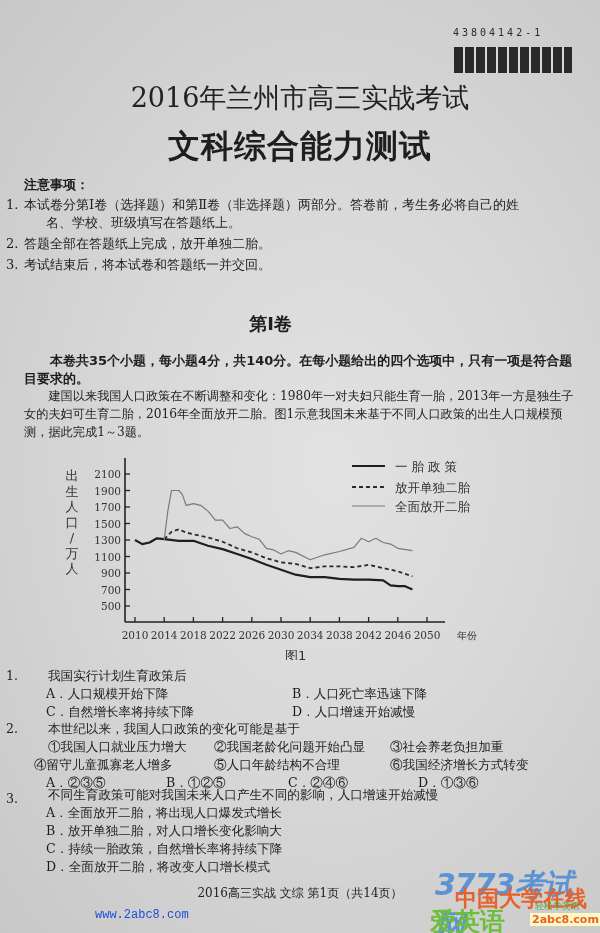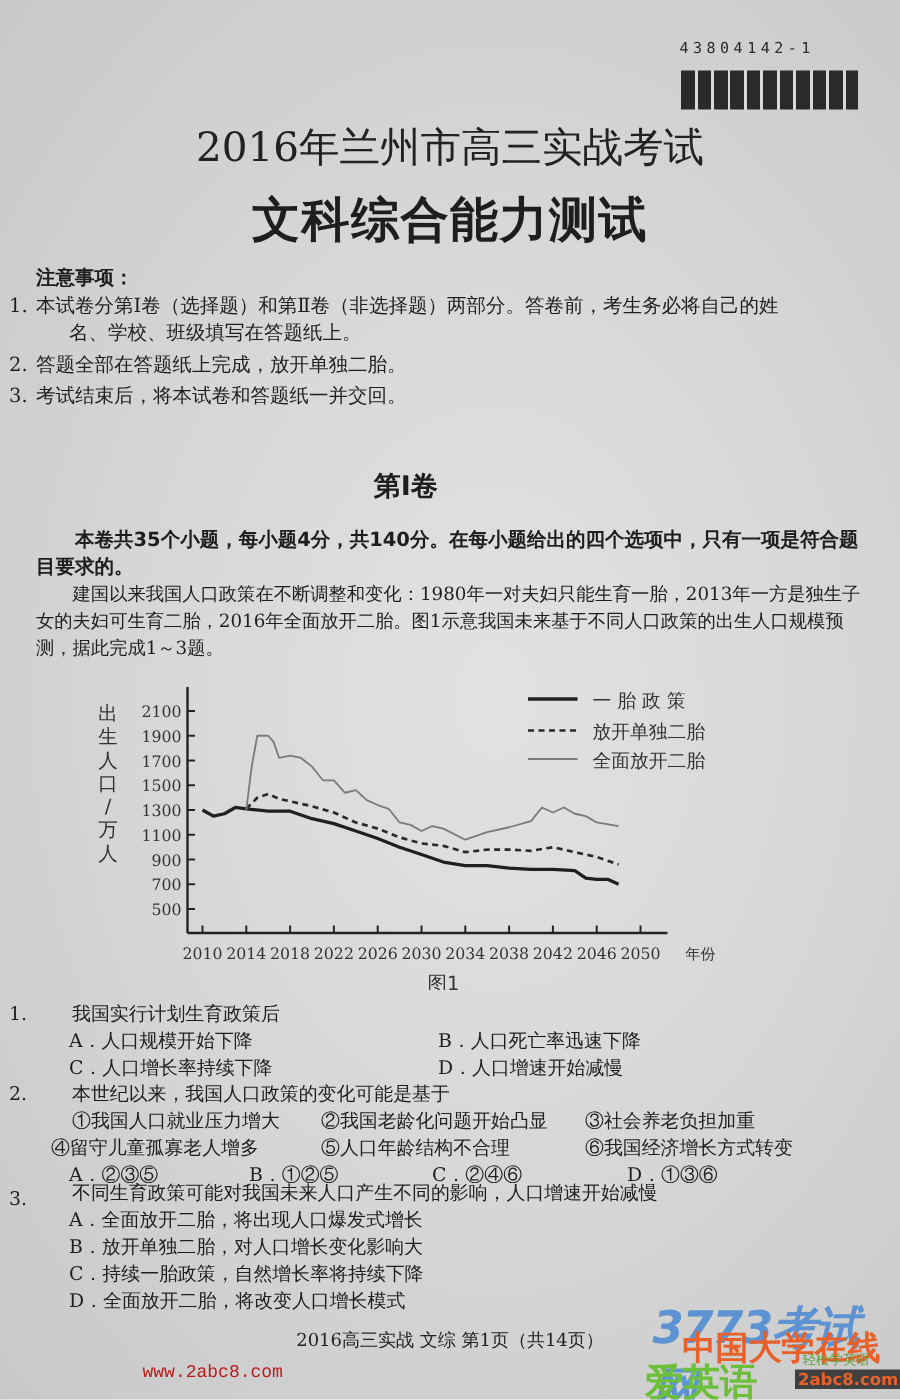--- a/index.html
+++ b/index.html
@@ -19,26 +19,26 @@
   .notice { left:0; font-size:13px; line-height:18px; }
   .notice .num { position:absolute; left:4px; width:20px; }
   .notice .txt { position:absolute; left:46px; width:530px; }
   .sec-title { top:312px; left:0; width:541px; text-align:center; font-size:18px; font-family:"DejaVu Sans", sans-serif; font-weight:bold; }
   .intro { top:352px; left:24px; width:555px; font-size:13px; line-height:18px; font-family:"DejaVu Sans", sans-serif; font-weight:bold; text-indent:2em; }
   .passage { top:387px; left:24px; width:555px; font-size:12.2px; line-height:18px; text-indent:2em; font-family:"DejaVu Serif", serif; }
   .chart { top:440px; left:50px; width:500px; height:220px; }
   .q { font-size:12.6px; line-height:17.5px; }
   .qnum { position:absolute; left:0; }
   .footer { top:885px; left:0; width:600px; text-align:center; font-size:12px; color:#222; padding-left:0; }
-  .site { top:908px; left:95px; font-size:12px; font-family:"Liberation Mono", monospace; color:#b91c1c; }
+  .site { top:908px; left:95px; font-size:12px; font-family:"Liberation Mono", monospace; color:#1d4ed8; }
   .wm1 { top:865px; left:435px; font-size:30px; font-style:italic; font-weight:bold; color:#5d93d2; font-family:"DejaVu Sans", sans-serif; letter-spacing:-1px; }
   .wm2 { top:884px; left:455px; font-size:22px; font-weight:bold; color:#e8602a; font-family:"DejaVu Sans", sans-serif; }
   .wm3 { top:905px; left:430px; font-size:25px; font-weight:bold; color:#6cbf3a; font-family:"DejaVu Sans", sans-serif; }
   .wm4 { top:900px; left:535px; font-size:9px; color:#5aa038; font-family:"DejaVu Sans", sans-serif; }
-  .wm5 { top:913px; left:530px; font-size:11px; font-weight:bold; color:#e8602a; font-family:"DejaVu Sans", sans-serif; background:#404040; padding:0 2px; }
+  .wm5 { top:913px; left:530px; font-size:11px; font-weight:bold; color:#e8602a; font-family:"DejaVu Sans", sans-serif; background:#fef9c3; padding:0 2px; }
 </style>
 </head>
 <body>
 
 <div class="abs code">43804142-1</div>
 <div class="abs barcode"></div>
 <div class="abs title1">2016年兰州市高三实战考试</div>
 <div class="abs title2">文科综合能力测试</div>
 
 <div class="abs notice-h">注意事项：</div>
@@ -128,21 +128,21 @@
 <div class="abs q" style="top:667px;left:6px;width:580px;">
   <div style="position:relative;height:18px;">
     <span class="qnum">1.</span>
     <span style="position:absolute;left:42px;">我国实行计划生育政策后</span>
   </div>
   <div style="position:relative;height:18px;">
     <span style="position:absolute;left:40px;">A．人口规模开始下降</span>
     <span style="position:absolute;left:286px;">B．人口死亡率迅速下降</span>
   </div>
   <div style="position:relative;height:18px;">
-    <span style="position:absolute;left:40px;">C．人口增长率持续下降</span>
+    <span style="position:absolute;left:40px;">C．自然增长率将持续下降</span>
     <span style="position:absolute;left:286px;">D．人口增速开始减慢</span>
   </div>
 </div>
 
 <div class="abs q" style="top:720px;left:6px;width:580px;">
   <div style="position:relative;height:18px;">
     <span class="qnum">2.</span>
     <span style="position:absolute;left:42px;">本世纪以来，我国人口政策的变化可能是基于</span>
   </div>
   <div style="position:relative;height:18px;">

